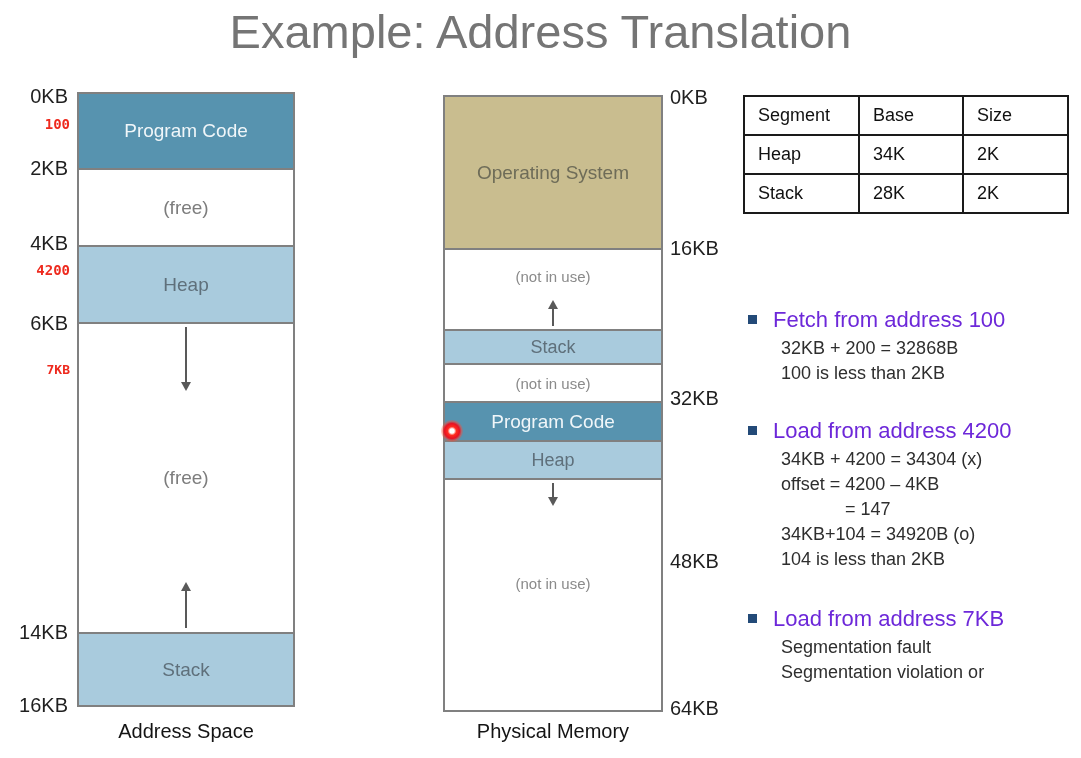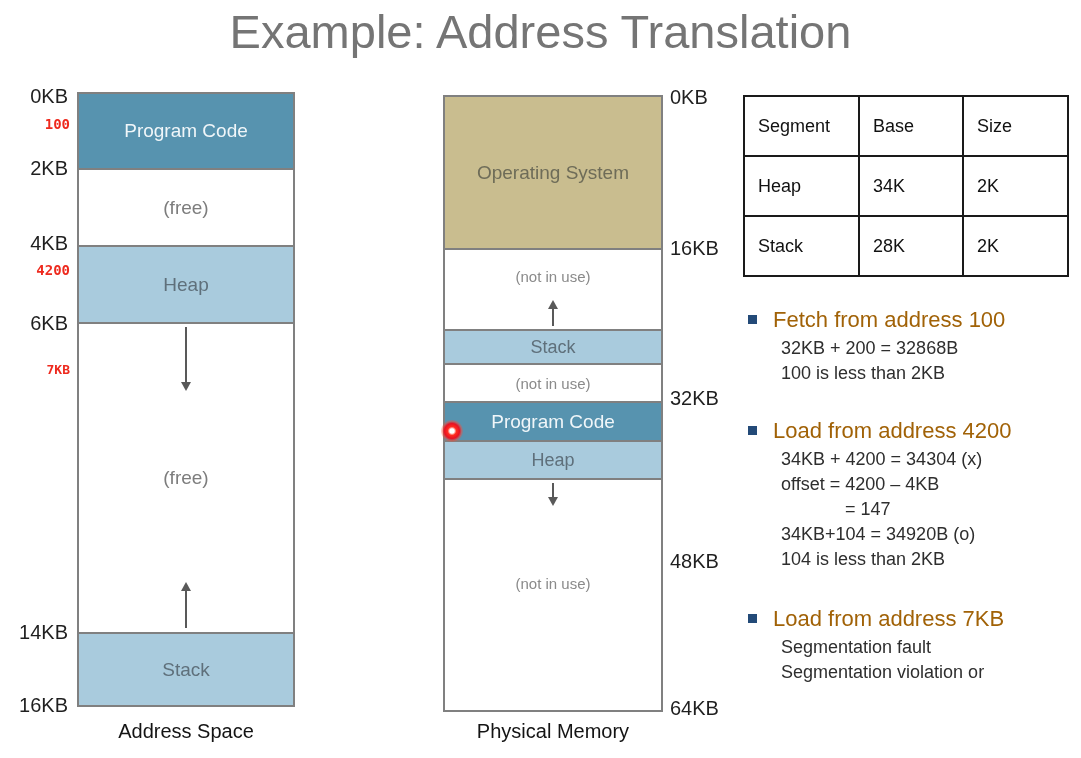--- a/index.html
+++ b/index.html
@@ -56,32 +56,32 @@
     position:absolute; left:441px; top:420px; width:22px; height:22px; border-radius:50%;
     background:radial-gradient(circle, #ffffff 0%, #ffffff 14%, #ff2d20 28%, #e81123 48%,
                rgba(255,70,50,0.45) 62%, rgba(255,70,50,0) 78%);
   }
   
   .seg-table {
     position:absolute; left:743px; top:95px; border-collapse:collapse;
   }
   .seg-table th, .seg-table td {
     border:2px solid #1a1a1a; font-weight:400; text-align:left;
-    font-size:18px; color:#111111; height:60px; padding:0 12px 0 13px; vertical-align:middle;
+    font-size:18px; color:#111111; height:39px; padding:0 12px 0 13px; vertical-align:middle;
   }
   .seg-table .col-segment { width:115px; }
   .seg-table .col-base { width:104px; }
   .seg-table .col-size { width:105px; }
   
   .note { position:absolute; left:748px; width:330px; }
   .note-bullet {
     position:absolute; left:0; top:9px; width:9px; height:9px; background:#234a78;
   }
   .note-heading {
-    margin-left:25px; font-size:22px; line-height:28px; color:#a16207;
+    margin-left:25px; font-size:22px; line-height:28px; color:#6d28d9;
   }
   .note-lines { margin-left:33px; margin-top:2px; }
   .note-line { font-size:18px; line-height:25px; color:#2e2e2e; }
   .note-line.indent { padding-left:64px; }
 </style>
 </head>
 <body>
 
 <div class="slide">
 

